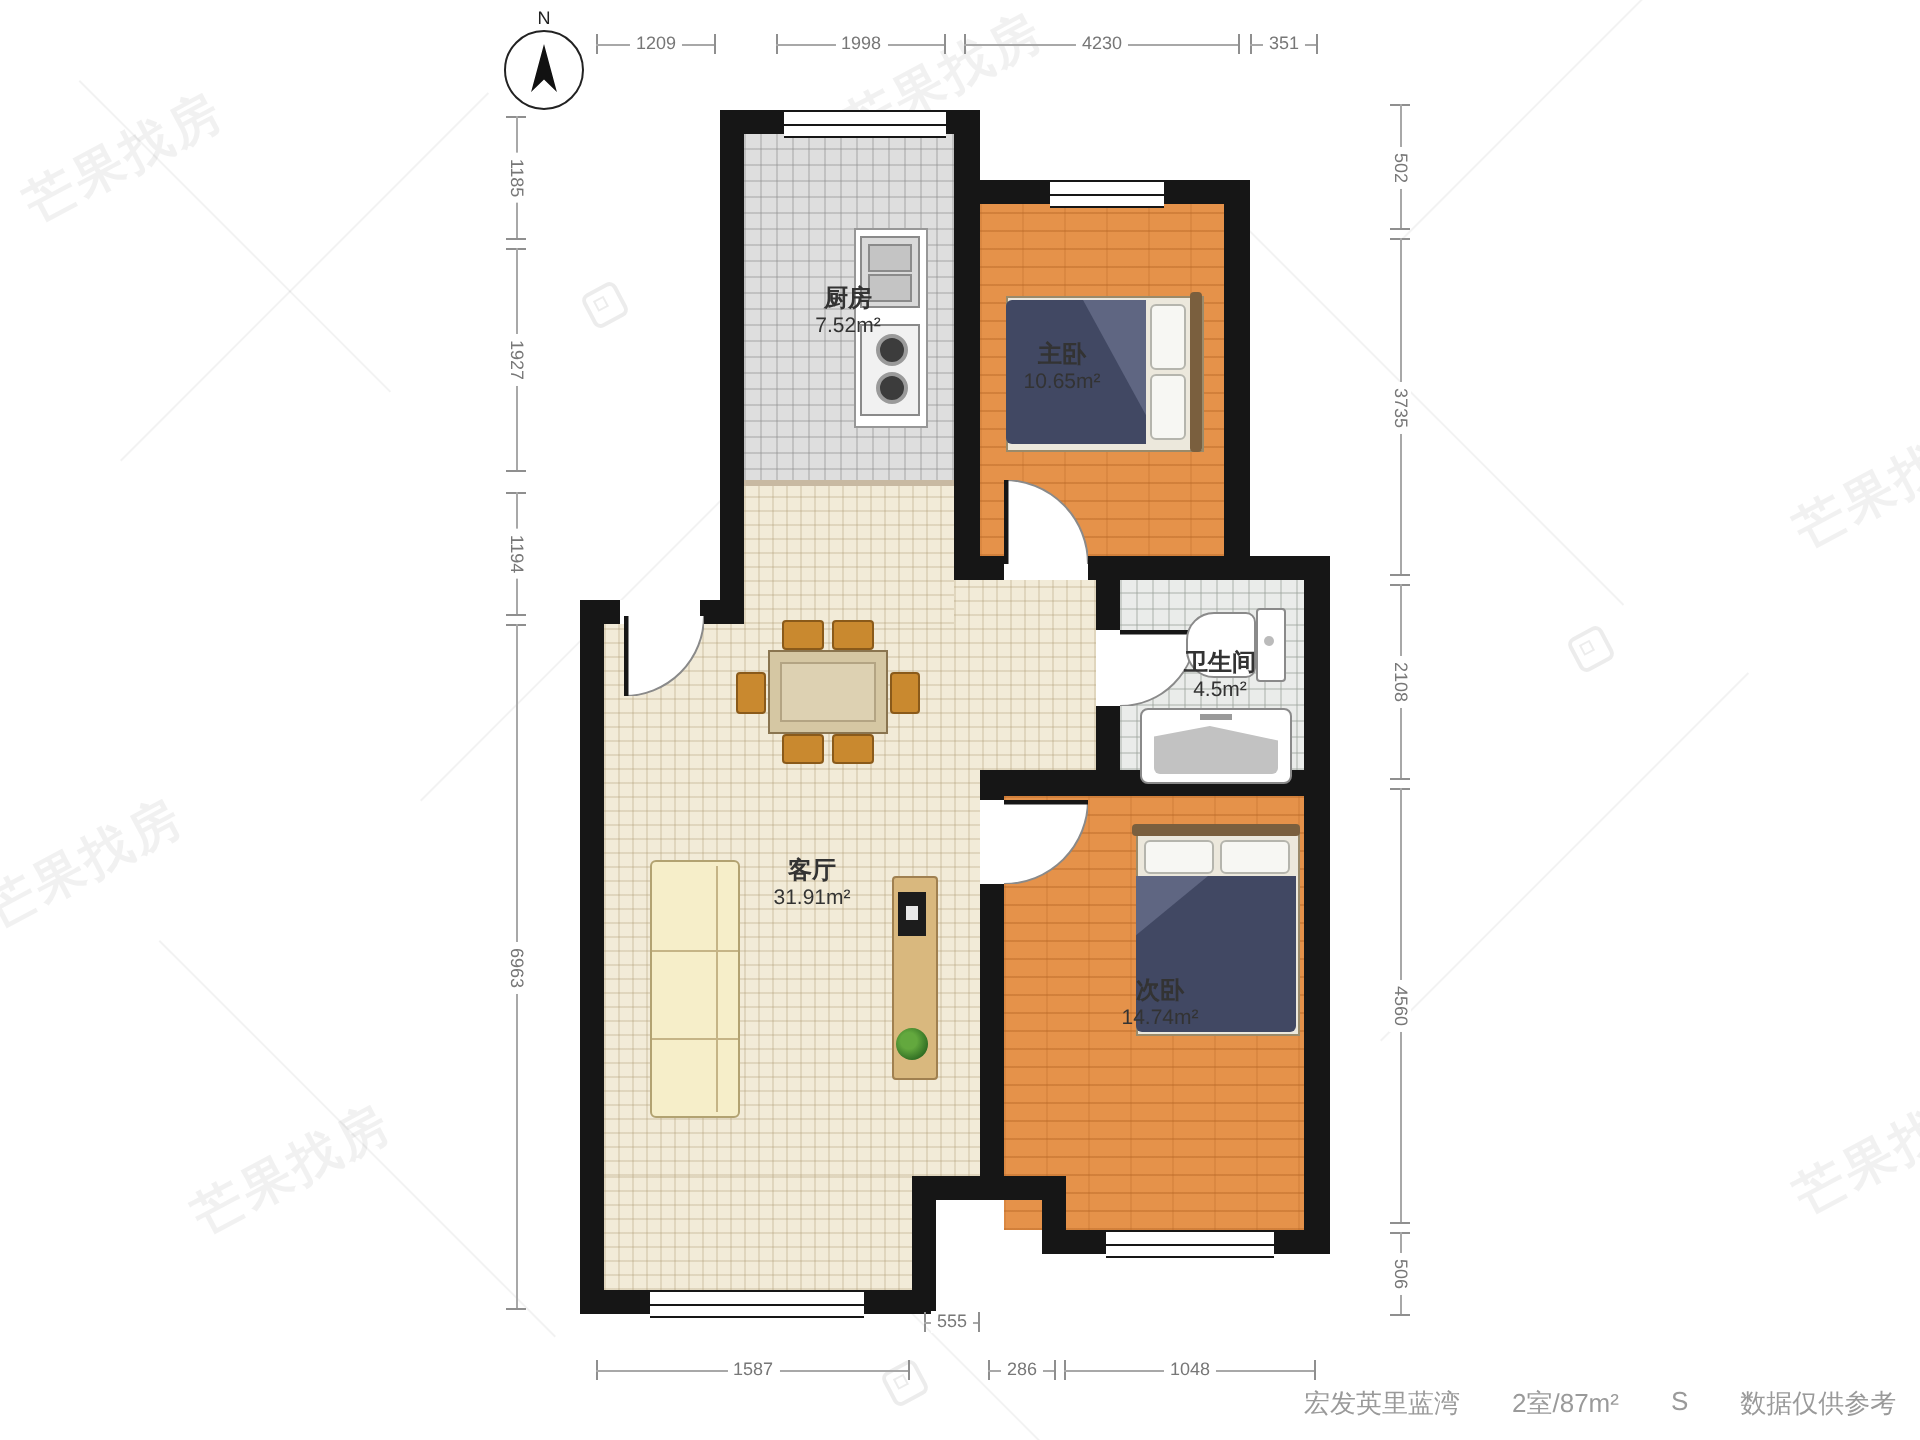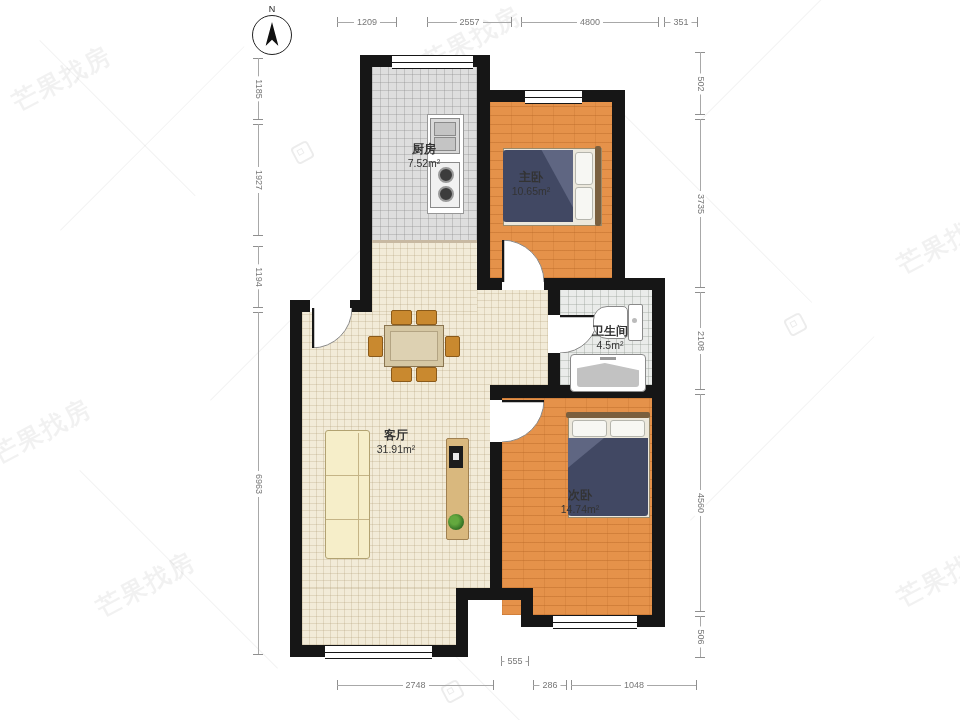--- a/index.html
+++ b/index.html
@@ -30,21 +30,21 @@
      repeating-linear-gradient(90deg,rgba(140,140,140,.35) 0 1px,transparent 1px 8px);}
   .floor-bath{position:absolute;background-color:#eaecea;background-image:
      repeating-linear-gradient(0deg,rgba(150,158,150,.38) 0 1px,transparent 1px 8px),
      repeating-linear-gradient(90deg,rgba(150,158,150,.38) 0 1px,transparent 1px 8px);}
   .threshold{position:absolute;background:#c8b9a2;}
   
   .room-label{position:absolute;width:84px;text-align:center;color:#333;}
   .room-label .rn{font-size:12px;font-weight:bold;line-height:15px;}
   .room-label .ra{font-size:10.5px;line-height:13px;}
   
-  .dim-h{position:absolute;height:12px;margin-left:39px;}
+  .dim-h{position:absolute;height:12px;}
   .dim-h::before,.dim-h::after{content:"";position:absolute;top:1px;width:1px;height:10px;background:#8f8f8f;}
   .dim-h::before{left:0}.dim-h::after{right:0}
   .dim-h .dl{position:absolute;left:0;right:0;top:6px;height:1px;background:#a8a8a8;}
   .dim-h .dt{position:absolute;left:50%;top:6px;transform:translate(-50%,-50%);
              background:#fff;padding:0 3px;font-size:9px;color:#777;line-height:11px;white-space:nowrap;}
   .dim-v{position:absolute;width:12px;}
   .dim-v::before,.dim-v::after{content:"";position:absolute;left:1px;width:10px;height:1px;background:#8f8f8f;}
   .dim-v::before{top:0}.dim-v::after{bottom:0}
   .dim-v .dl{position:absolute;top:0;bottom:0;left:6px;width:1px;background:#a8a8a8;}
   .dim-v .dt{position:absolute;top:50%;left:6px;transform:translate(-50%,-50%) rotate(90deg);
@@ -240,40 +240,40 @@
     <div class="ra">7.52m²</div>
   </div>
   <div class="room-label" style="left:489px;top:170px;">
     <div class="rn">主卧</div>
     <div class="ra">10.65m²</div>
   </div>
   <div class="room-label" style="left:568px;top:324px;">
     <div class="rn">卫生间</div>
     <div class="ra">4.5m²</div>
   </div>
-  <div class="room-label" style="left:354px;top:428px;">
+  <div class="room-label" style="left:364px;top:428px;">
     <div class="rn">客厅</div>
     <div class="ra">31.91m²</div>
   </div>
   <div class="room-label" style="left:538px;top:488px;">
     <div class="rn">次卧</div>
     <div class="ra">14.74m²</div>
   </div>
 
   <div class="dim-h" style="left:298px;top:16px;width:60px;">
       <div class="dl"></div>
       <span class="dt">1209</span>
     </div>
   <div class="dim-h" style="left:388px;top:16px;width:85px;">
       <div class="dl"></div>
-      <span class="dt">2557</span>
+      <span class="dt">1998</span>
     </div>
   <div class="dim-h" style="left:482px;top:16px;width:138px;">
       <div class="dl"></div>
-      <span class="dt">4800</span>
+      <span class="dt">4230</span>
     </div>
   <div class="dim-h" style="left:625px;top:16px;width:34px;">
       <div class="dl"></div>
       <span class="dt">351</span>
     </div>
 
   <div class="dim-v" style="left:252px;top:58px;height:62px;">
       <div class="dl"></div>
       <span class="dt">1185</span>
     </div>
@@ -306,29 +306,35 @@
       <div class="dl"></div>
       <span class="dt">4560</span>
     </div>
   <div class="dim-v" style="left:694px;top:616px;height:42px;">
       <div class="dl"></div>
       <span class="dt">506</span>
     </div>
 
   <div class="dim-h" style="left:298px;top:679px;width:157px;">
       <div class="dl"></div>
-      <span class="dt">2748</span>
+      <span class="dt">1587</span>
     </div>
   <div class="dim-h" style="left:462px;top:655px;width:28px;">
       <div class="dl"></div>
       <span class="dt">555</span>
     </div>
   <div class="dim-h" style="left:494px;top:679px;width:34px;">
       <div class="dl"></div>
       <span class="dt">286</span>
     </div>
   <div class="dim-h" style="left:532px;top:679px;width:126px;">
       <div class="dl"></div>
       <span class="dt">1048</span>
     </div>
 
+  <div id="footer">
+    <span>宏发英里蓝湾</span>
+    <span>2室/87m²</span>
+    <span>S</span>
+    <span>数据仅供参考</span>
+  </div>
 
 </div>
 
 </body></html>

